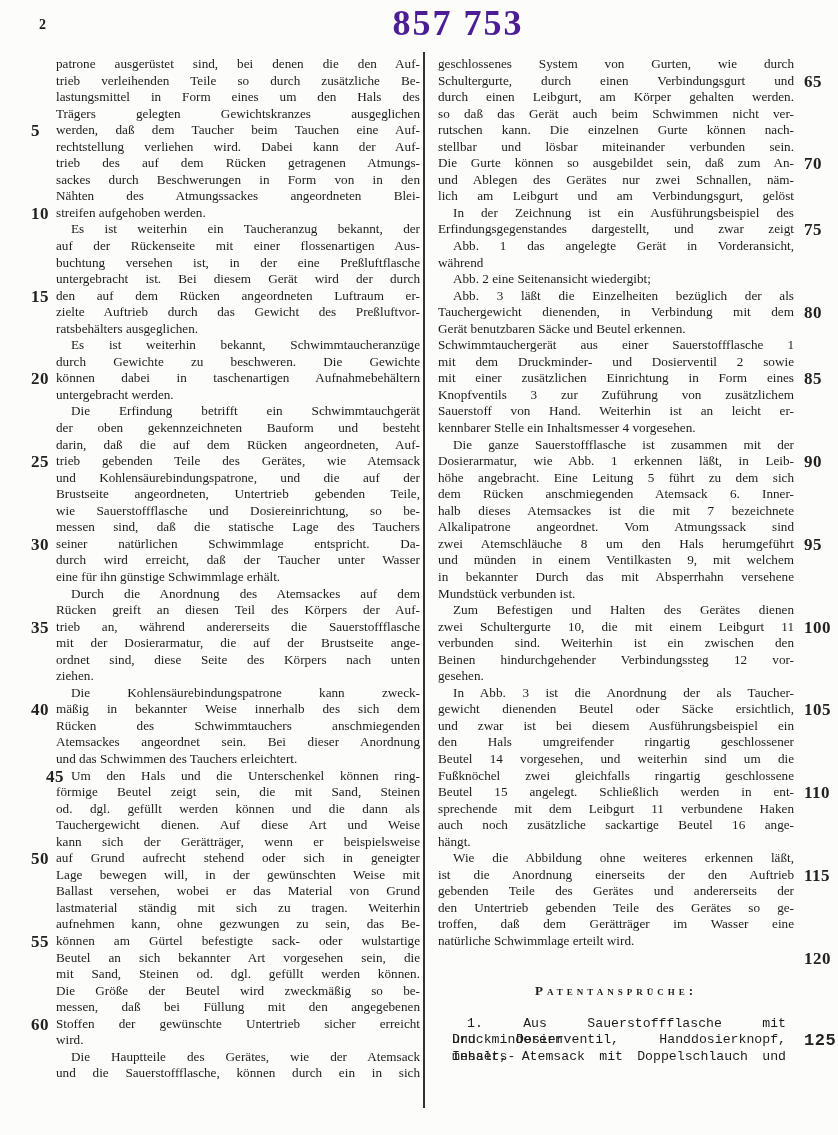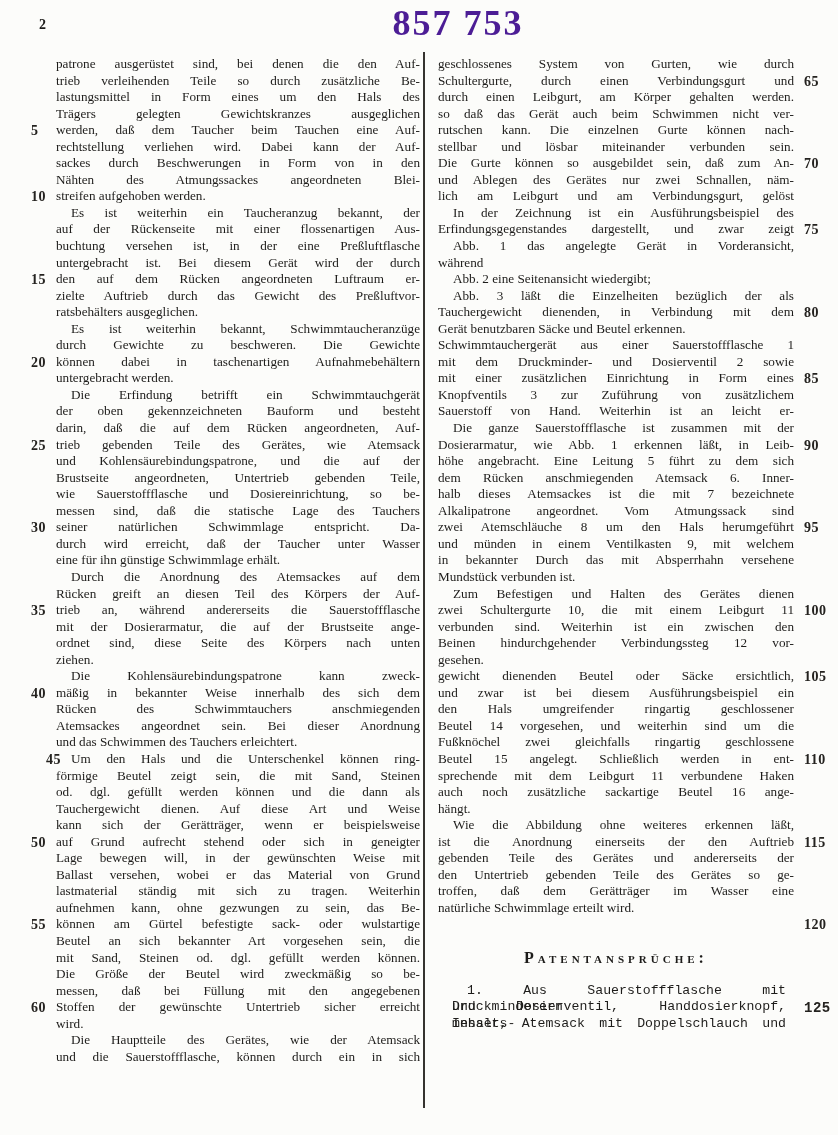--- a/index.html
+++ b/index.html
@@ -38,46 +38,47 @@
     text-align:justify;text-align-last:justify;
   }
   .line.end{text-align-last:left;}
   .line.indent{text-indent:15px;}
   .line.blank{}
   .line.heading{
     text-align:center;text-align-last:center;
     font-variant:small-caps;
     letter-spacing:4px;
     font-weight:bold;
-    font-size:16px;
+    font-size:13px;
   }
   .line.claim{padding-left:14px;padding-right:8px;font-family:Liberation Mono, monospace;}
   .line.claim-first{text-indent:15px;}
   .num{
     position:absolute;top:1px;
-    font-size:14px;font-weight:bold;color:#24221f;
+    font-size:17px;font-weight:bold;color:#24221f;
     letter-spacing:0.5px;
   }
   .col-left .num{left:-25px;width:20px;text-align:right;}
   .col-right .num{left:calc(100% + 10px);width:28px;text-align:left;}
 </style>
 </head>
 <body>
 
 <div class="page">
   <span class="page-num">2</span>
   <h1 class="title">857 753</h1>
   <div class="divider"></div>
   <div class="col col-left" id="col-left">
       <div class="line ">patrone ausgerüstet sind, bei denen die den Auf-</div>
       <div class="line ">trieb verleihenden Teile so durch zusätzliche Be-</div>
       <div class="line ">lastungsmittel in Form eines um den Hals des</div>
       <div class="line ">Trägers gelegten Gewichtskranzes ausgeglichen</div>
       <div class="line ">werden, daß dem Taucher beim Tauchen eine Auf-<span class="num">5</span></div>
       <div class="line ">rechtstellung verliehen wird. Dabei kann der Auf-</div>
+      <div class="line ">trieb des auf dem Rücken getragenen Atmungs-</div>
       <div class="line ">sackes durch Beschwerungen in Form von in den</div>
       <div class="line ">Nähten des Atmungssackes angeordneten Blei-</div>
       <div class="line end">streifen aufgehoben werden.<span class="num">10</span></div>
       <div class="line indent">Es ist weiterhin ein Taucheranzug bekannt, der</div>
       <div class="line ">auf der Rückenseite mit einer flossenartigen Aus-</div>
       <div class="line ">buchtung versehen ist, in der eine Preßluftflasche</div>
       <div class="line ">untergebracht ist. Bei diesem Gerät wird der durch</div>
       <div class="line ">den auf dem Rücken angeordneten Luftraum er-<span class="num">15</span></div>
       <div class="line ">zielte Auftrieb durch das Gewicht des Preßluftvor-</div>
       <div class="line end">ratsbehälters ausgeglichen.</div>
@@ -143,35 +144,37 @@
       <div class="line end">während</div>
       <div class="line indent end">Abb. 2 eine Seitenansicht wiedergibt;</div>
       <div class="line indent">Abb. 3 läßt die Einzelheiten bezüglich der als</div>
       <div class="line ">Tauchergewicht dienenden, in Verbindung mit dem<span class="num">80</span></div>
       <div class="line end">Gerät benutzbaren Säcke und Beutel erkennen.</div>
       <div class="line ">Schwimmtauchergerät aus einer Sauerstoffflasche 1</div>
       <div class="line ">mit dem Druckminder- und Dosierventil 2 sowie</div>
       <div class="line ">mit einer zusätzlichen Einrichtung in Form eines<span class="num">85</span></div>
       <div class="line ">Knopfventils 3 zur Zuführung von zusätzlichem</div>
       <div class="line ">Sauerstoff von Hand. Weiterhin ist an leicht er-</div>
+      <div class="line end">kennbarer Stelle ein Inhaltsmesser 4 vorgesehen.</div>
       <div class="line indent">Die ganze Sauerstoffflasche ist zusammen mit der</div>
       <div class="line ">Dosierarmatur, wie Abb. 1 erkennen läßt, in Leib-<span class="num">90</span></div>
       <div class="line ">höhe angebracht. Eine Leitung 5 führt zu dem sich</div>
       <div class="line ">dem Rücken anschmiegenden Atemsack 6. Inner-</div>
       <div class="line ">halb dieses Atemsackes ist die mit 7 bezeichnete</div>
       <div class="line ">Alkalipatrone angeordnet. Vom Atmungssack sind</div>
       <div class="line ">zwei Atemschläuche 8 um den Hals herumgeführt<span class="num">95</span></div>
       <div class="line ">und münden in einem Ventilkasten 9, mit welchem</div>
       <div class="line ">in bekannter Durch das mit Absperrhahn versehene</div>
       <div class="line end">Mundstück verbunden ist.</div>
       <div class="line indent">Zum Befestigen und Halten des Gerätes dienen</div>
       <div class="line ">zwei Schultergurte 10, die mit einem Leibgurt 11<span class="num">100</span></div>
       <div class="line ">verbunden sind. Weiterhin ist ein zwischen den</div>
       <div class="line ">Beinen hindurchgehender Verbindungssteg 12 vor-</div>
       <div class="line end">gesehen.</div>
+      <div class="line indent">In Abb. 3 ist die Anordnung der als Taucher-</div>
       <div class="line ">gewicht dienenden Beutel oder Säcke ersichtlich,<span class="num">105</span></div>
       <div class="line ">und zwar ist bei diesem Ausführungsbeispiel ein</div>
       <div class="line ">den Hals umgreifender ringartig geschlossener</div>
       <div class="line ">Beutel 14 vorgesehen, und weiterhin sind um die</div>
       <div class="line ">Fußknöchel zwei gleichfalls ringartig geschlossene</div>
       <div class="line ">Beutel 15 angelegt. Schließlich werden in ent-<span class="num">110</span></div>
       <div class="line ">sprechende mit dem Leibgurt 11 verbundene Haken</div>
       <div class="line ">auch noch zusätzliche sackartige Beutel 16 ange-</div>
       <div class="line end">hängt.</div>
       <div class="line indent">Wie die Abbildung ohne weiteres erkennen läßt,</div>

